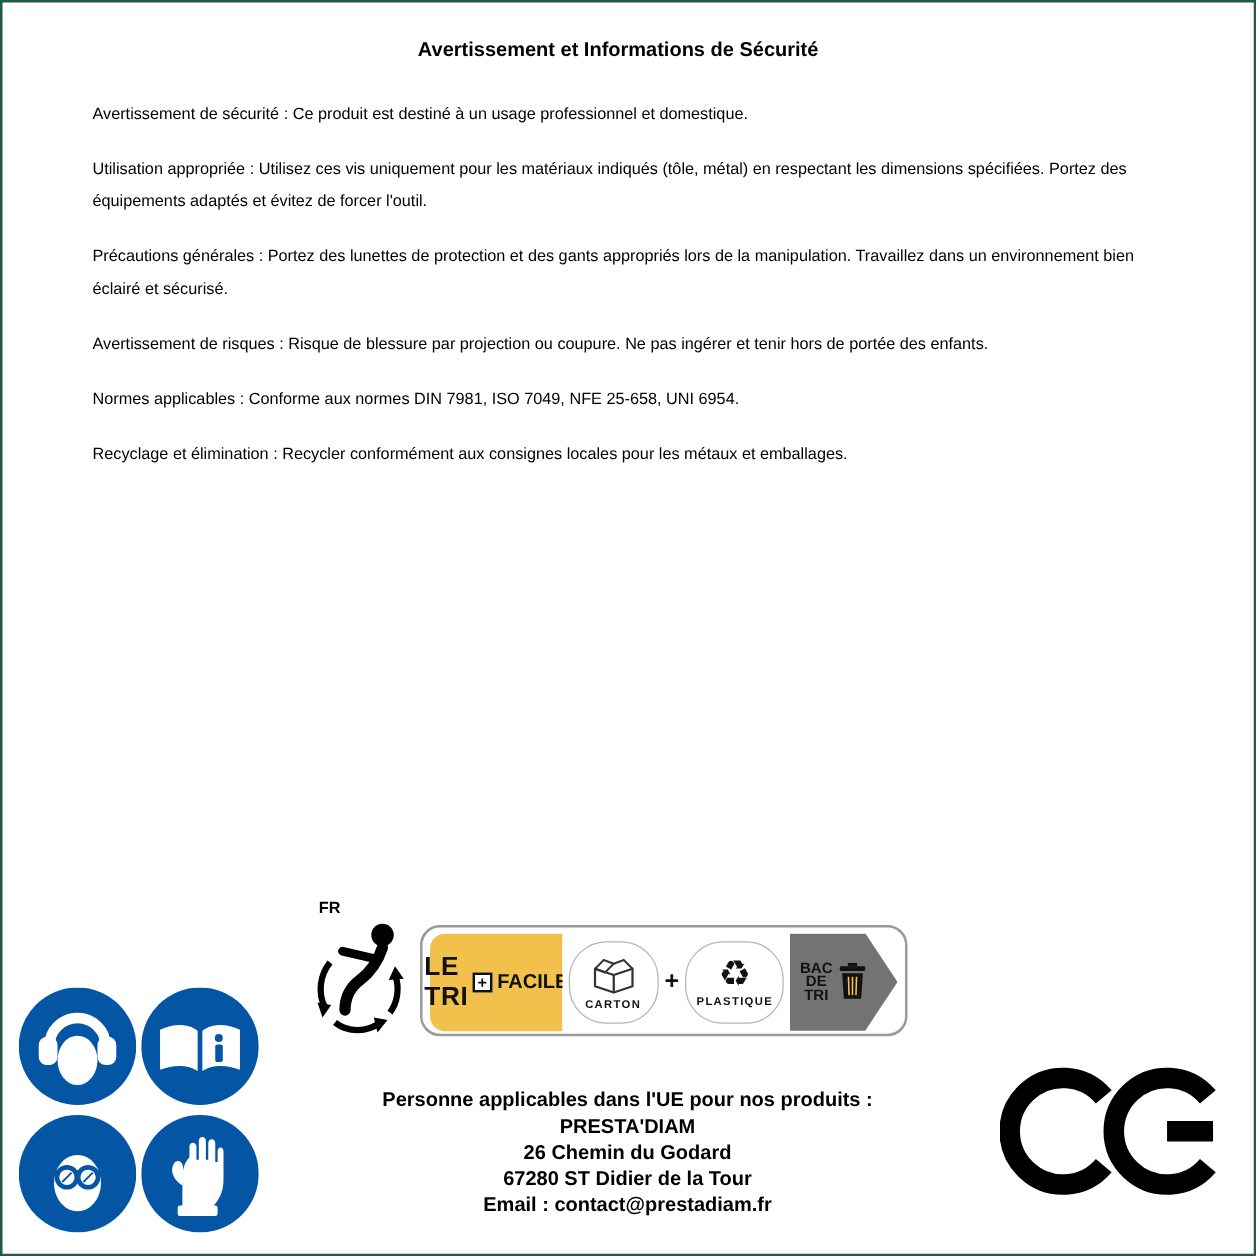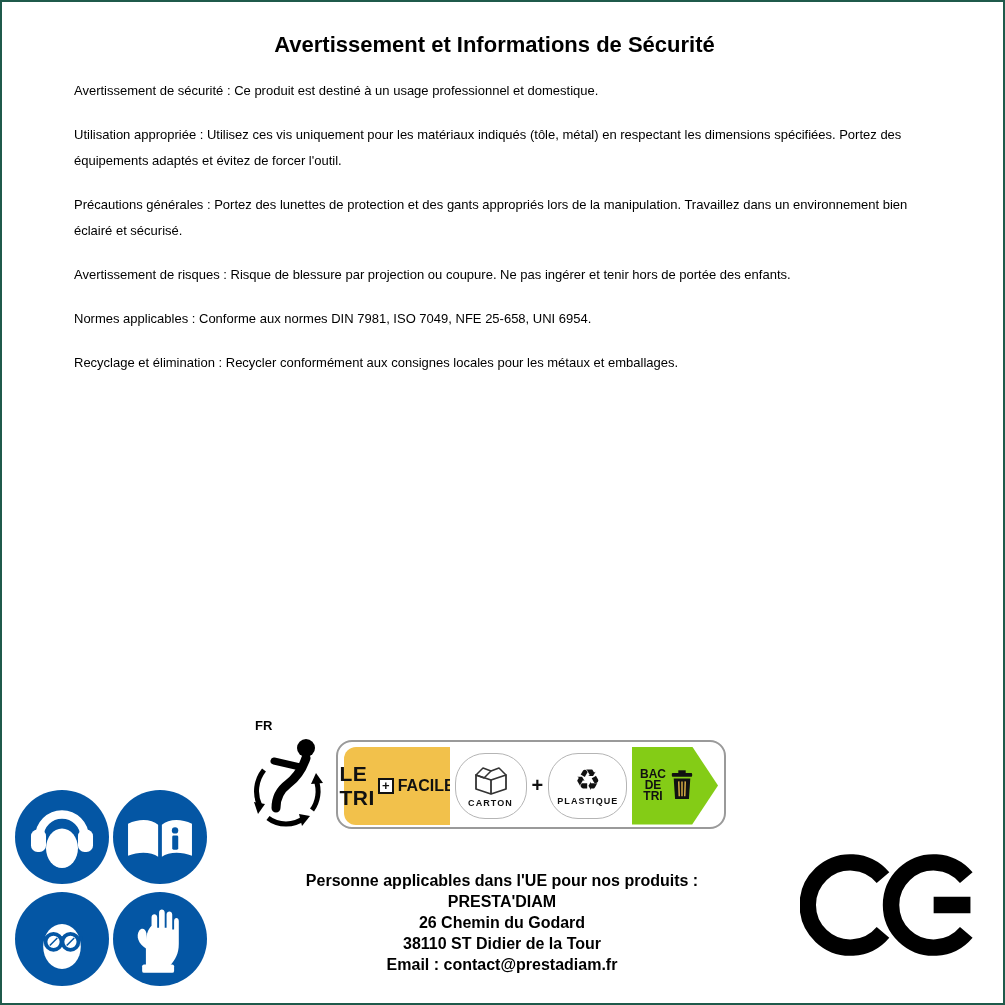--- a/index.html
+++ b/index.html
@@ -11,21 +11,21 @@
   }
   .page {
     position: absolute; inset: 0;
     width: 1005px; height: 1005px;
     border: 2px solid #1F5A4B;
     background: #fff;
   }
   .doc-title {
     position: absolute; top: 30px; left: 0; right: 16px;
     text-align: center;
-    font-size: 22px; font-weight: bold; color: #000;
+    font-size: 16px; font-weight: bold; color: #000;
   }
   .content {
     position: absolute; top: 76px; left: 72px; right: 64px;
     font-size: 13px; color: #000;
   }
   .content p { line-height: 26px; margin-bottom: 18px; }
 
   
   .picto-grid {
     position: absolute; left: 13px; top: 788px;
@@ -65,21 +65,21 @@
   .capsule {
     height: 66px; min-width: 72px;
     border: 1px solid #b5b5b5; border-radius: 30px; background: #fff;
     display: flex; flex-direction: column; align-items: center; justify-content: center; gap: 1px;
     padding: 2px 8px;
   }
   .capsule .cap-label { font-size: 9px; font-weight: bold; letter-spacing: .12em; color: #111; }
   .recycle-glyph { font-size: 29px; line-height: 30px; color: #111; }
   .mid-plus { font-size: 20px; font-weight: bold; color: #111; }
   .tri-chevron {
-    flex: 0 0 86px; width: 86px; background: #84cc16;
+    flex: 0 0 86px; width: 86px; background: #737373;
     clip-path: polygon(0 0, 70% 0, 100% 50%, 70% 100%, 0 100%);
     display: flex; align-items: center; gap: 4px; padding-left: 8px;
   }
   .bac-text { font-size: 12px; font-weight: bold; line-height: 11px; text-align: center; color: #111; }
   .tri-tagline {
     text-align: right; font-style: italic; font-weight: bold;
     font-size: 15px; color: #1a1a1a; padding: 5px 20px 4px 0;
   }
 
   
@@ -197,21 +197,21 @@
           </div>
         </div>
       </div>
     </div>
   </div>
 
   <div class="address">
     <div>Personne applicables dans l'UE pour nos produits :</div>
     <div>PRESTA'DIAM</div>
     <div>26 Chemin du Godard</div>
-    <div>38110 ST Didier de la Tour</div>
+    <div>67280 ST Didier de la Tour</div>
     <div>Email : contact@prestadiam.fr</div>
   </div>
 
   <div class="ce-wrap" aria-label="CE">
     <svg viewBox="0 0 190 110">
       <path d="M85.7 26.7 A 44 44 0 1 0 85.7 83.3" fill="none" stroke="#000" stroke-width="17"></path>
       <path d="M171.7 26.7 A 44 44 0 1 0 171.7 83.3" fill="none" stroke="#000" stroke-width="17"></path>
       <path d="M138 55 H 176" fill="none" stroke="#000" stroke-width="17"></path>
     </svg>
   </div>

